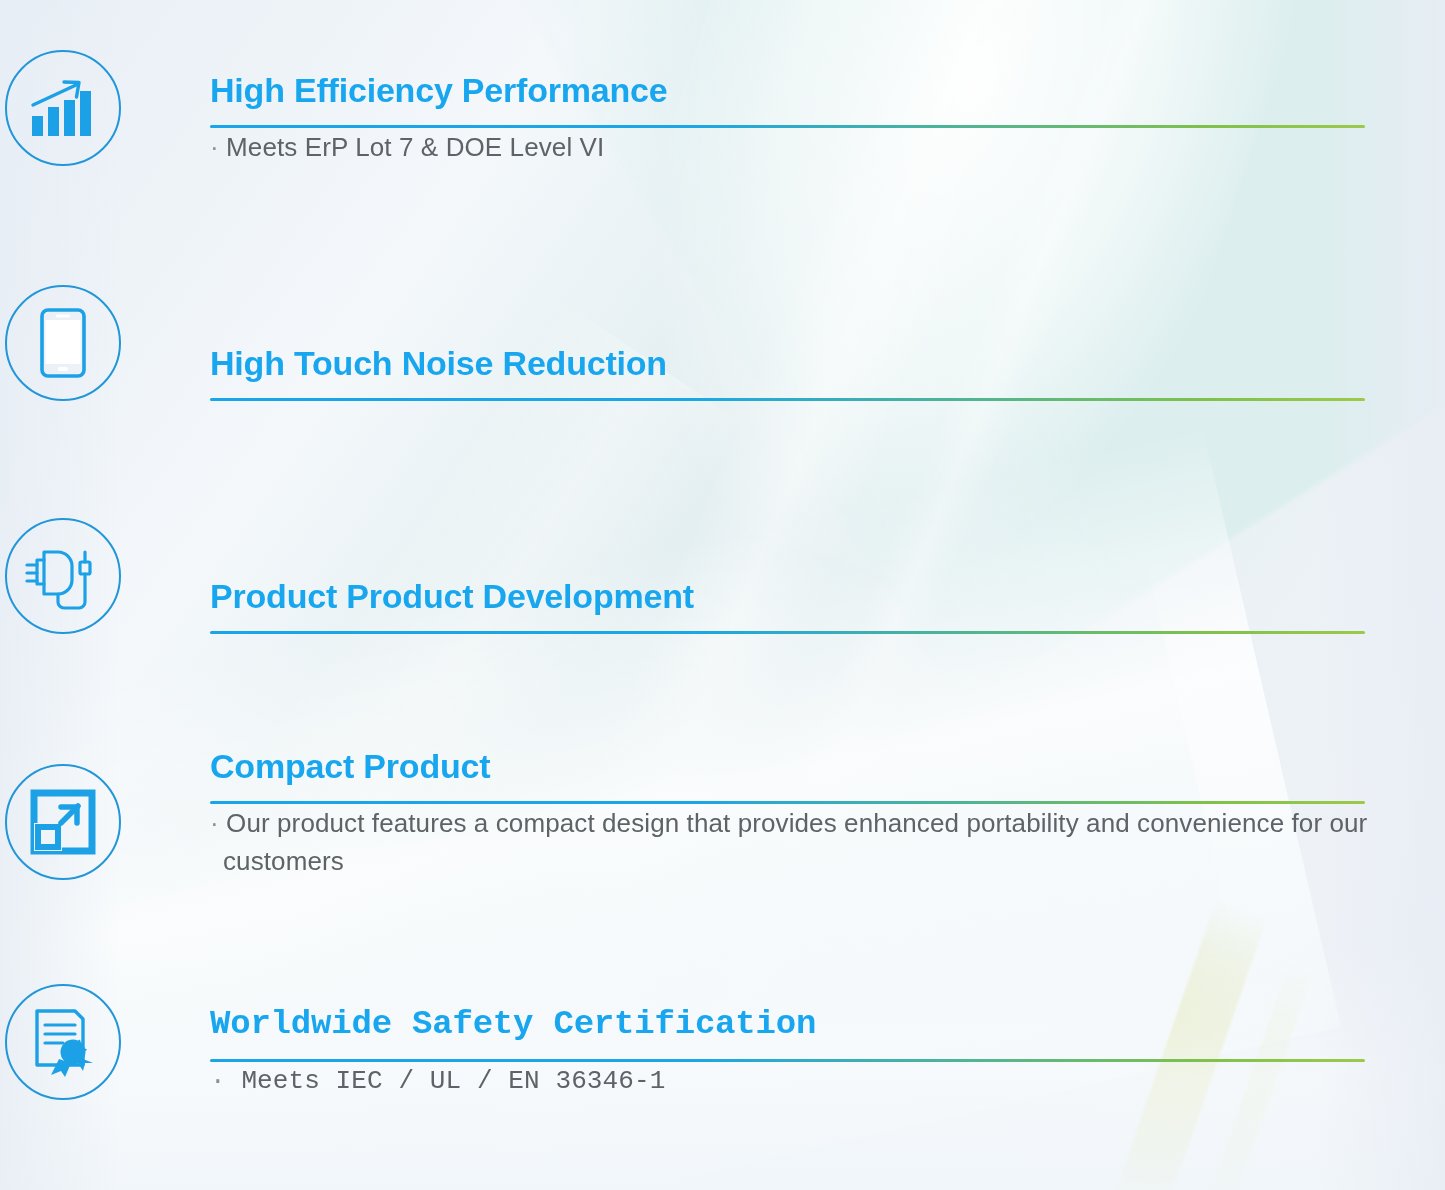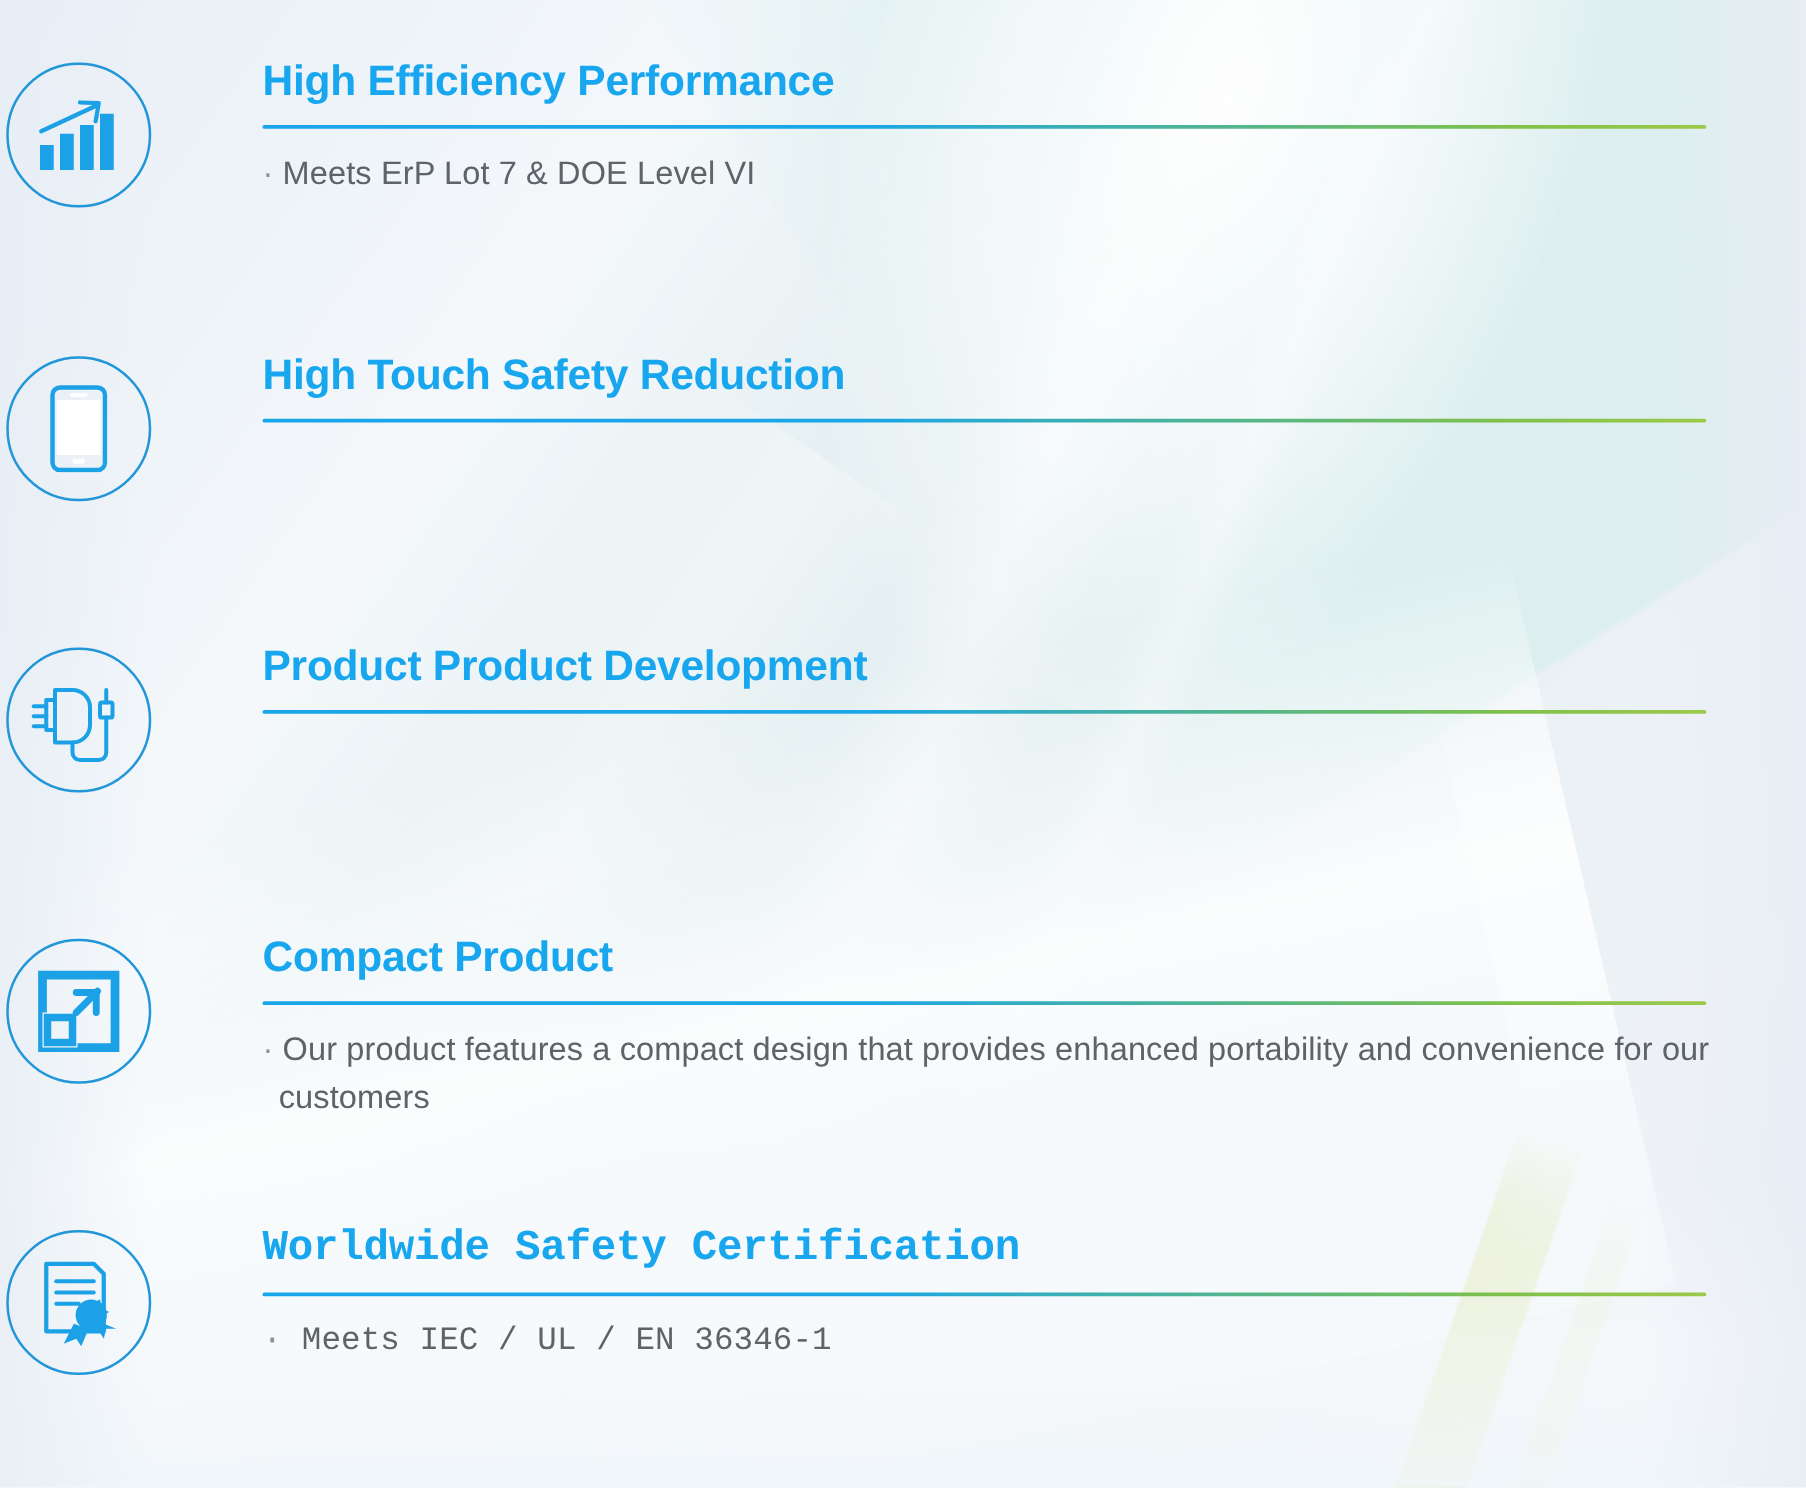--- a/index.html
+++ b/index.html
@@ -109,21 +109,21 @@
   
   .features {
     position: relative;
     z-index: 5;
     padding: 0;
   }
   .feature {
     position: absolute;
     left: 0;
     display: flex;
-    align-items: flex-start;
+    align-items: flex-end;
   }
   .icon-wrap {
     width: 126px;
     flex: 0 0 126px;
     display: flex;
     justify-content: center;
     padding-top: 2px;
   }
   .icon-circle {
     width: 116px; height: 116px;
@@ -144,21 +144,21 @@
     letter-spacing: -0.2px;
     line-height: 1.05;
     white-space: nowrap;
   }
   .rule {
     height: 3px;
     margin-top: 16px;
     background: linear-gradient(90deg, #19a5ea 0%, #1ba6e6 42%, #7ec14b 86%, #9cc94a 100%);
     border-radius: 2px;
   }
-  .lines { margin-top: 16px; }
+  .lines { margin-top: 0; }
   .line {
     font-size: 26px;
     color: #5d6366;
     line-height: 1.47;
     letter-spacing: 0.1px;
     text-indent: -13px;
     padding-left: 13px;
   }
   .line .dot { color: #8b9094; }
 
@@ -217,21 +217,21 @@
         <div class="icon-circle">
           <svg width="46" height="70" viewBox="0 0 46 70" fill="none">
             <rect x="2" y="2" width="42" height="66" rx="6" stroke="#1ca1e6" stroke-width="3.6"></rect>
             <rect x="5.5" y="12" width="35" height="44" fill="#ffffff"></rect>
             <rect x="16" y="6.5" width="14" height="3" rx="1.5" fill="#ffffff"></rect>
             <rect x="18" y="59" width="10" height="4" rx="2" fill="#ffffff"></rect>
           </svg>
         </div>
       </div>
       <div class="body">
-        <div class="title">High Touch Safety Reduction</div>
+        <div class="title">High Touch Noise Reduction</div>
         <div class="rule w2"></div>
       </div>
     </div>
 
     <div class="feature" style="top:516px;">
       <div class="icon-wrap">
         <div class="icon-circle">
           <svg width="78" height="72" viewBox="0 0 78 72" fill="none" stroke="#1ca1e6" stroke-width="3.2" stroke-linecap="round" stroke-linejoin="round">
             <path d="M20 12 H34 a14 14 0 0 1 14 14 v14 a14 14 0 0 1 -14 14 H20 Z"></path>
             <path d="M20 20 H13 v24 H20"></path>

